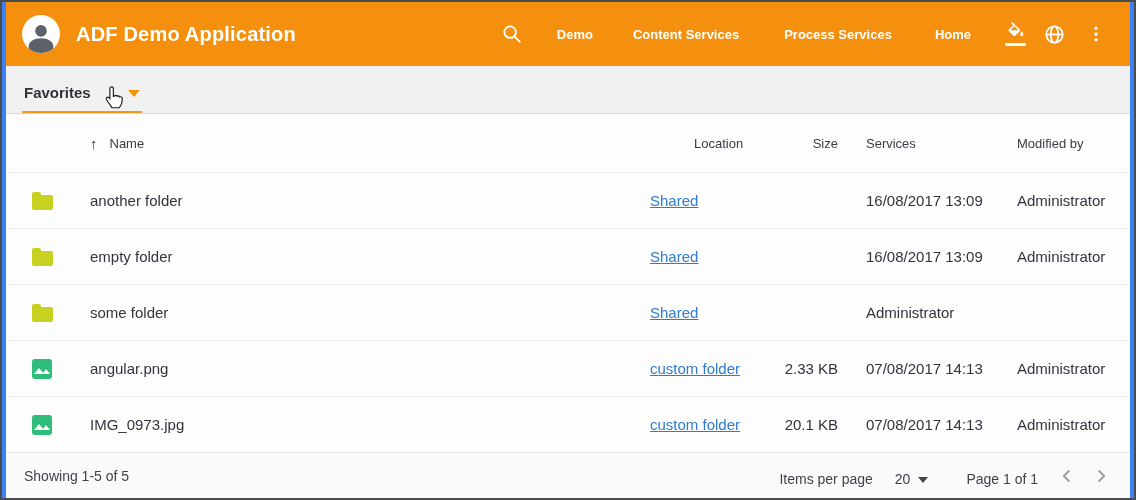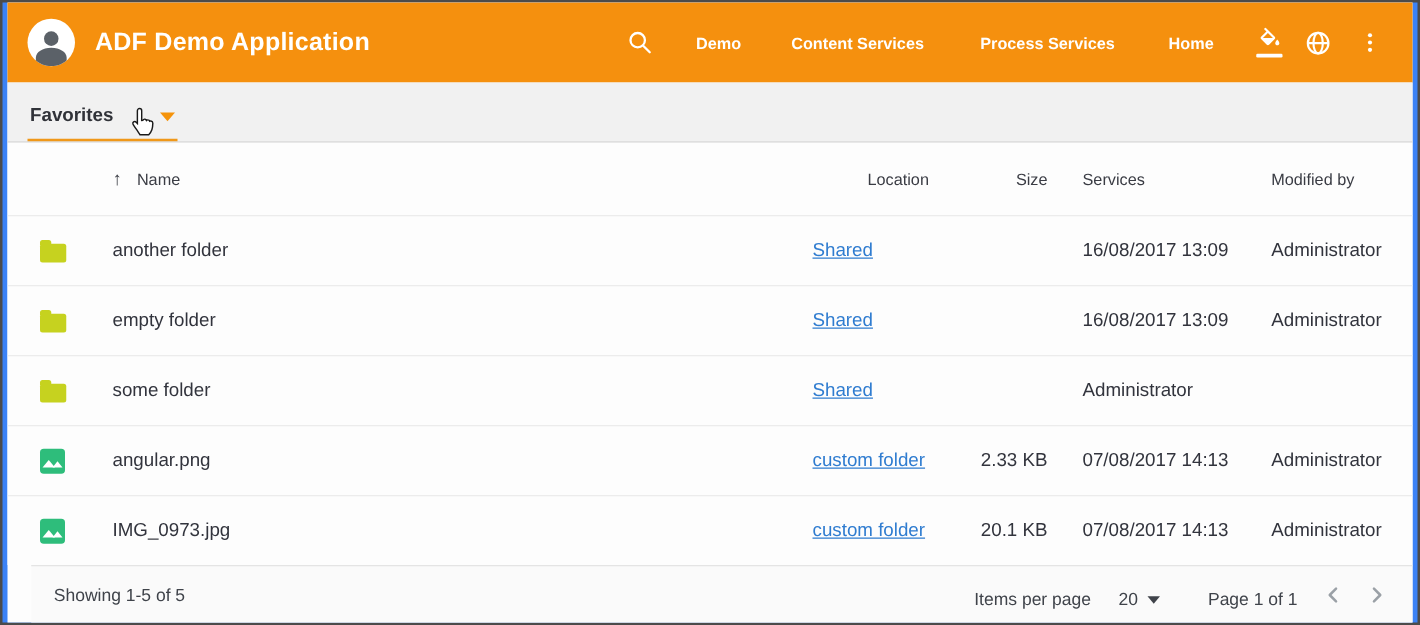--- a/index.html
+++ b/index.html
@@ -100,21 +100,21 @@
     border-left: 4px solid transparent; border-right: 4px solid transparent;
     border-bottom: 5px solid #fff;
   }
 
   
   .pager {
     height: 46px; flex: 0 0 46px;
     background: #fafafa; border-top: 1px solid #e4e4e4;
     display: flex; align-items: center;
     padding: 0 18px 0 18px;
-    font-size: 14px; color: #3f434a; margin-left: 19px;
+    font-size: 14px; color: #3f434a;
   }
   .pager-right { margin-left: auto; display: flex; align-items: flex-end; }
   .ipp-select { margin-left: 22px; display: flex; align-items: center; gap: 8px; cursor: pointer; }
   .ipp-caret {
     width: 0; height: 0; margin-top: 2px;
     border-left: 5px solid transparent; border-right: 5px solid transparent;
     border-top: 6px solid #3f434a;
   }
   .page-status { margin-left: 38px; }
   .chev { margin-left: 18px; cursor: pointer; display: flex; align-items: center; }

